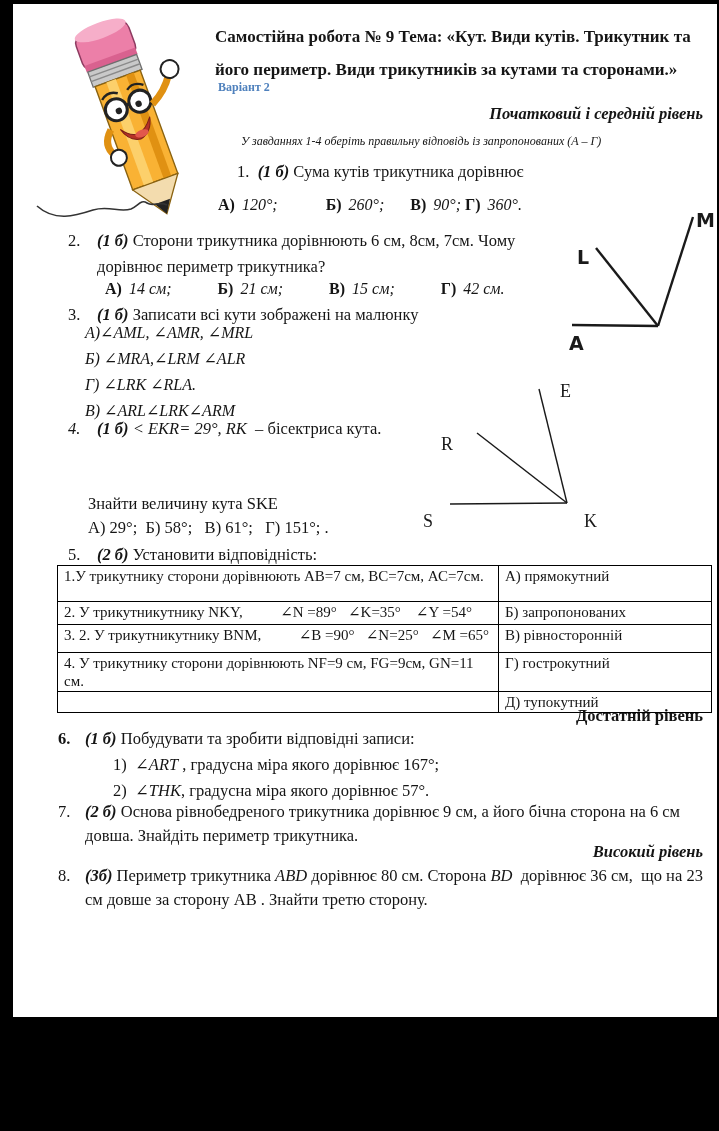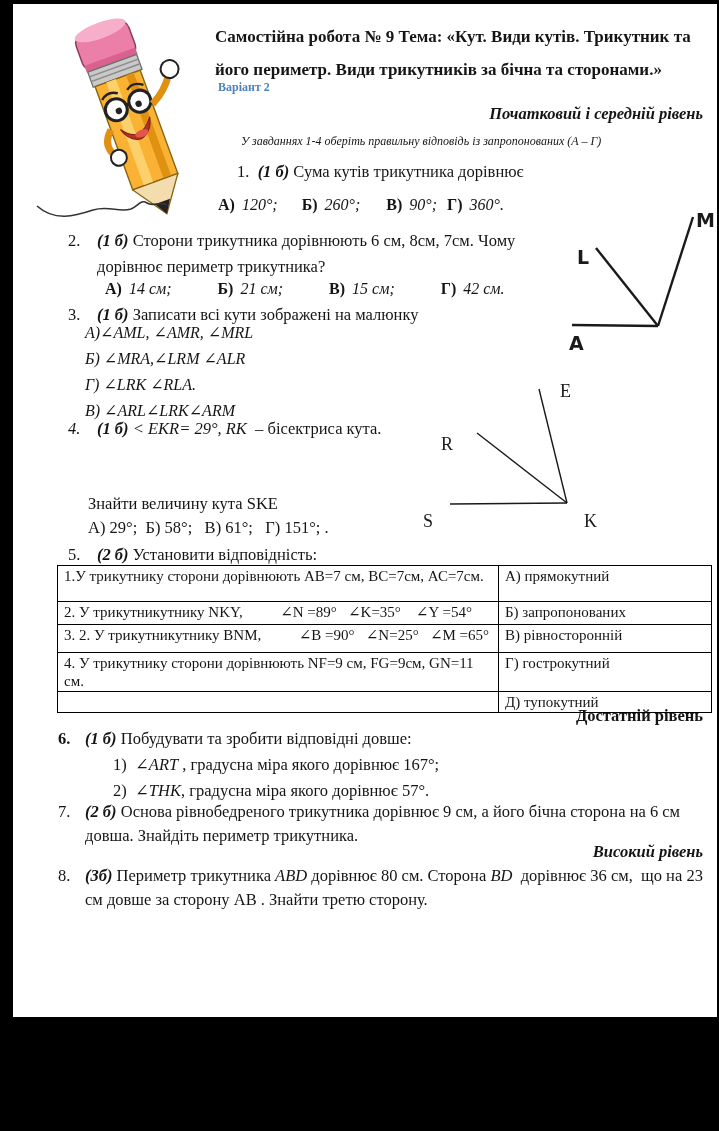--- a/index.html
+++ b/index.html
@@ -25,23 +25,23 @@
   .level{right:14px;font-size:16.5px;text-align:right;}
   .instruction{left:228px;top:130px;font-size:12px;font-style:italic;}
   .qline{font-size:16.5px;}
   .qrow{display:flex;font-size:16.5px;line-height:26px;}
   .qnum{width:29px;flex:none;}
   .qnum2{width:27px;flex:none;}
   .opts{font-size:16px;}
   .opt{display:inline-block;}
   .opt .lab{font-weight:bold;margin-right:7px;}
   .opt .val{font-style:italic;}
-  .g1 .opt:nth-child(1){margin-right:20px;}
+  .g1 .opt:nth-child(1){margin-right:44px;}
   .g1 .opt:nth-child(2){margin-right:22px;}
-  .g1 .opt:nth-child(3){margin-right:6px;}
+  .g1 .opt:nth-child(3){margin-right:0;}
   .g2 .opt{margin-right:42px;}
   .q3opts{font-size:16px;font-style:italic;line-height:26px;}
   table.match{
     border-collapse:collapse;width:655px;table-layout:fixed;
     font-size:15px;
   }
   table.match td{
     border:1.5px solid #000;padding:1px 6px;vertical-align:top;
     white-space:pre-wrap;line-height:18px;
   }
@@ -91,21 +91,21 @@
       <circle cx="152" cy="75" r="9" fill="#fff" stroke="#222" stroke-width="2"></circle>
       <path d="M76,112 Q63,124 71,137" fill="none" stroke="#e09112" stroke-width="7"></path>
       <circle cx="74" cy="141" r="8" fill="#fff" stroke="#222" stroke-width="2"></circle>
     </g>
 
     <path d="M6,196 C24,212 44,206 62,200 C78,195 88,203 100,199 C107,196 110,189 116,193 C122,197 128,191 136,195" fill="none" stroke="#333" stroke-width="1.6"></path>
   </svg>
 
   <div class="abs title">
     <span>Самостійна робота № 9  Тема: «Кут. Види кутів. Трикутник та</span><br>
-    <span>його периметр. Види трикутників за бічна та сторонами.»</span>
+    <span>його периметр. Види трикутників за кутами та сторонами.»</span>
   </div>
   <div class="abs variant">Варіант 2</div>
   <div class="abs level bi" style="top:100px;">Початковий і середній рівень</div>
   <div class="abs instruction pre">У завданнях 1-4 оберіть правильну відповідь із запропонованих (А – Г)</div>
 
   <div class="abs qline" style="left:224px;top:158px;">
     <span>1.</span>&nbsp;
     <span class="bi">(1 б)</span>
     <span>Сума кутів трикутника дорівнює</span>
   </div>
@@ -170,21 +170,21 @@
       <tr style="height:20px;">
         <td class="cl"></td>
         <td>Д) тупокутний</td>
       </tr>
     </tbody>
   </table>
   <div class="abs level b" style="top:702px;">Достатній рівень</div>
 
   <div class="abs qrow" style="left:45px;top:722px;">
     <span class="qnum2 b">6.</span>
-    <span><span class="bi">(1 б)</span> <span>Побудувати та зробити відповідні довше:</span></span>
+    <span><span class="bi">(1 б)</span> <span>Побудувати та зробити відповідні записи:</span></span>
   </div>
   <div class="abs sub6" style="left:100px;top:748px;">
     <div class="pre"><span>1)  </span><span class="i">∠ART</span><span> , градусна міра якого дорівнює 167°;</span></div>
     <div class="pre"><span>2)  </span><span class="i">∠THK</span><span>, градусна міра якого дорівнює 57°.</span></div>
   </div>
 
   <div class="abs qrow" style="left:45px;top:796px;width:665px;line-height:23.5px;">
     <span class="qnum2">7.</span>
     <span><span class="bi">(2 б)</span> <span>Основа рівнобедреного трикутника дорівнює 9 см, а його бічна сторона на 6 см довша. Знайдіть периметр трикутника.</span></span>
   </div>

